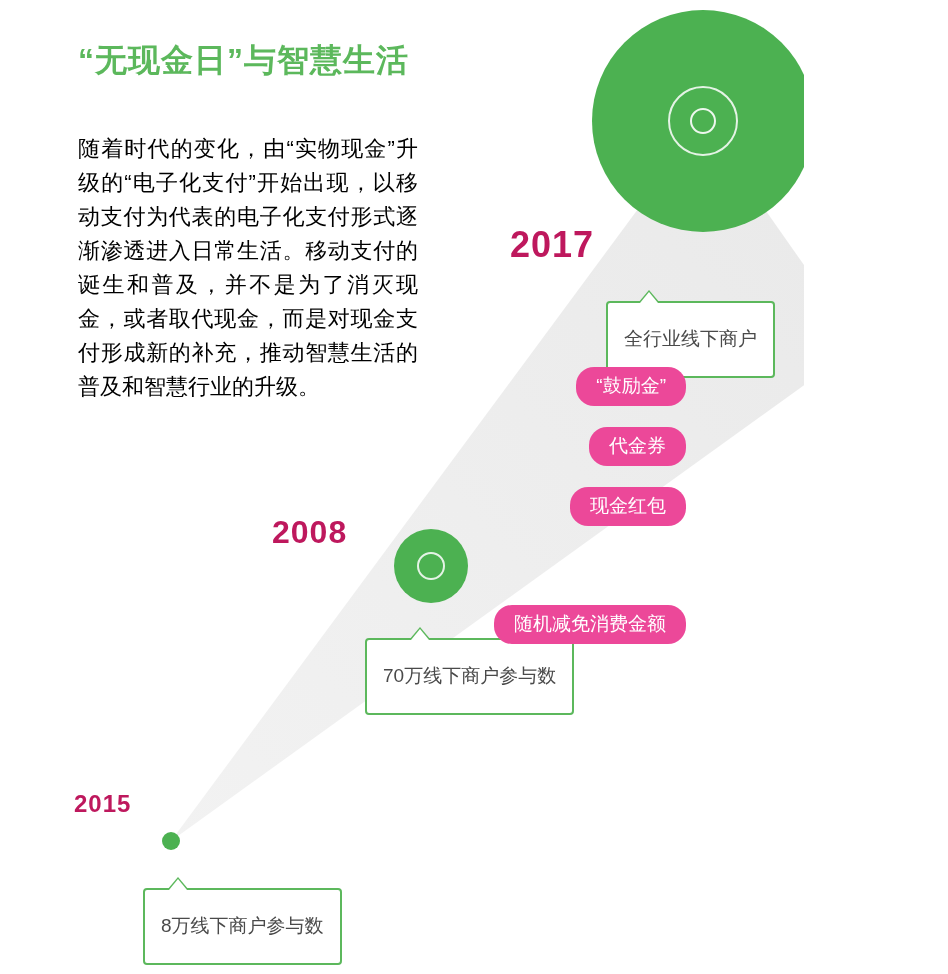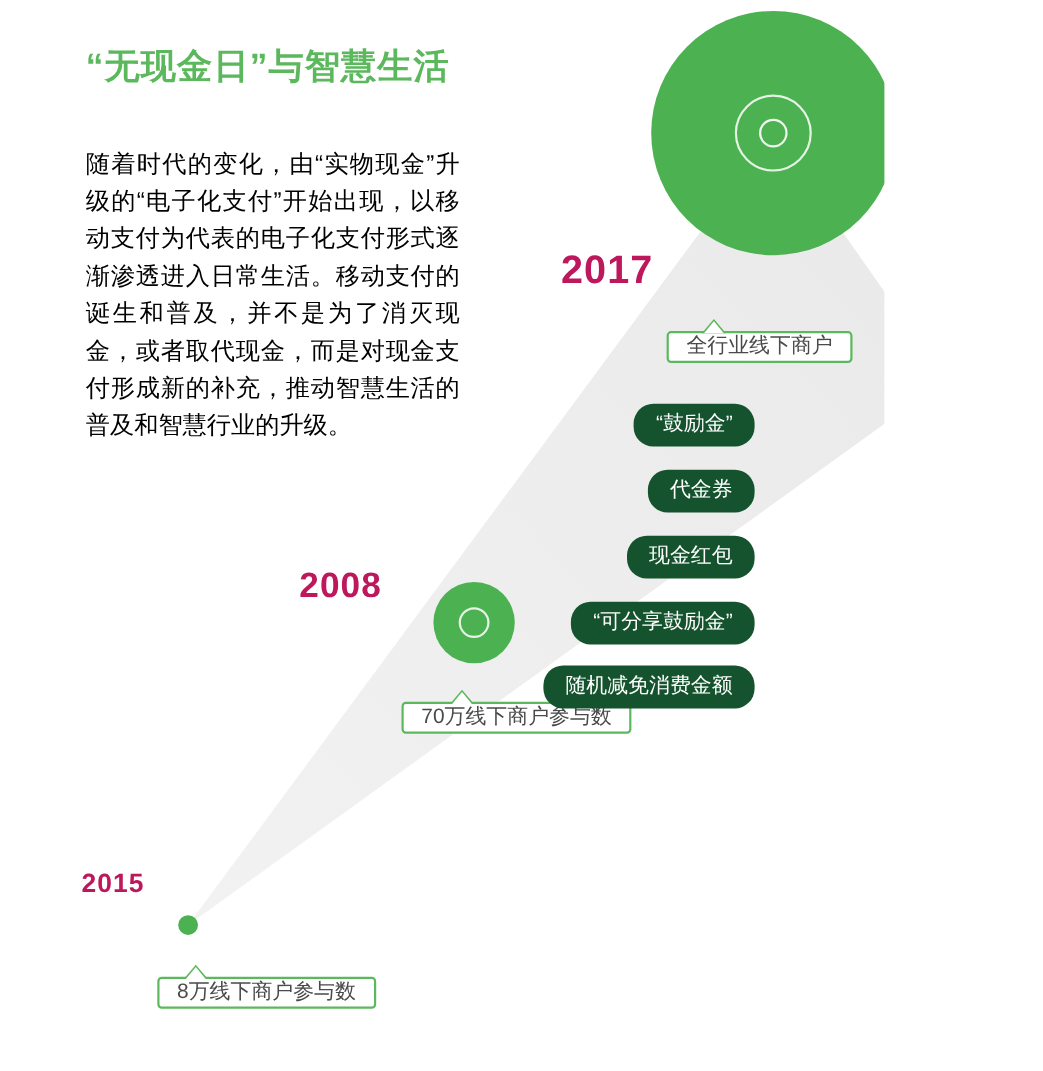--- a/index.html
+++ b/index.html
@@ -97,21 +97,21 @@
   }
 
   
   .callout {
     position: absolute;
     border: 2px solid #5cb85c;
     border-radius: 4px;
     background: #ffffff;
     color: #4a4a4a;
     font-size: 19px;
-    padding: 1px 16px;
+    padding: 25px 16px;
     white-space: nowrap;
     line-height: 1.2;
   }
   .callout .tip,
   .callout .tip-fill {
     position: absolute;
     width: 0; height: 0;
   }
   .callout .tip {
     border-left: 11px solid transparent;
@@ -133,21 +133,21 @@
   #callout-2016 .tip      { left: 42px; }
   #callout-2016 .tip-fill { left: 44px; }
 
   #callout-2015 { left: 143px; top: 888px; }
   #callout-2015 .tip      { left: 22px; }
   #callout-2015 .tip-fill { left: 24px; }
 
   
   .pill {
     position: absolute;
-    background: #14532d;
+    background: #ec4899;
     color: #ffffff;
     font-size: 19px;
     border-radius: 18px;
     padding: 8px 20px;
     white-space: nowrap;
     text-align: center;
     line-height: 1.2;
   }
   #pill-0 { top: 367px; }
   #pill-1 { top: 427px; }
@@ -202,16 +202,15 @@
   <div id="year-2015" class="year">2015</div>
   <div id="callout-2015" class="callout">
     <span class="tip"></span>
     <span class="tip-fill"></span>
     <span>8万线下商户参与数</span>
   </div>
 
   <div id="pill-0" class="pill pill-right-edge">“鼓励金”</div>
   <div id="pill-1" class="pill pill-right-edge">代金券</div>
   <div id="pill-2" class="pill pill-right-edge">现金红包</div>
-  <div id="pill-3" class="pill pill-right-edge">“可分享鼓励金”</div>
   <div id="pill-4" class="pill pill-right-edge">随机减免消费金额</div>
 
 </div>
 
 </body></html>

